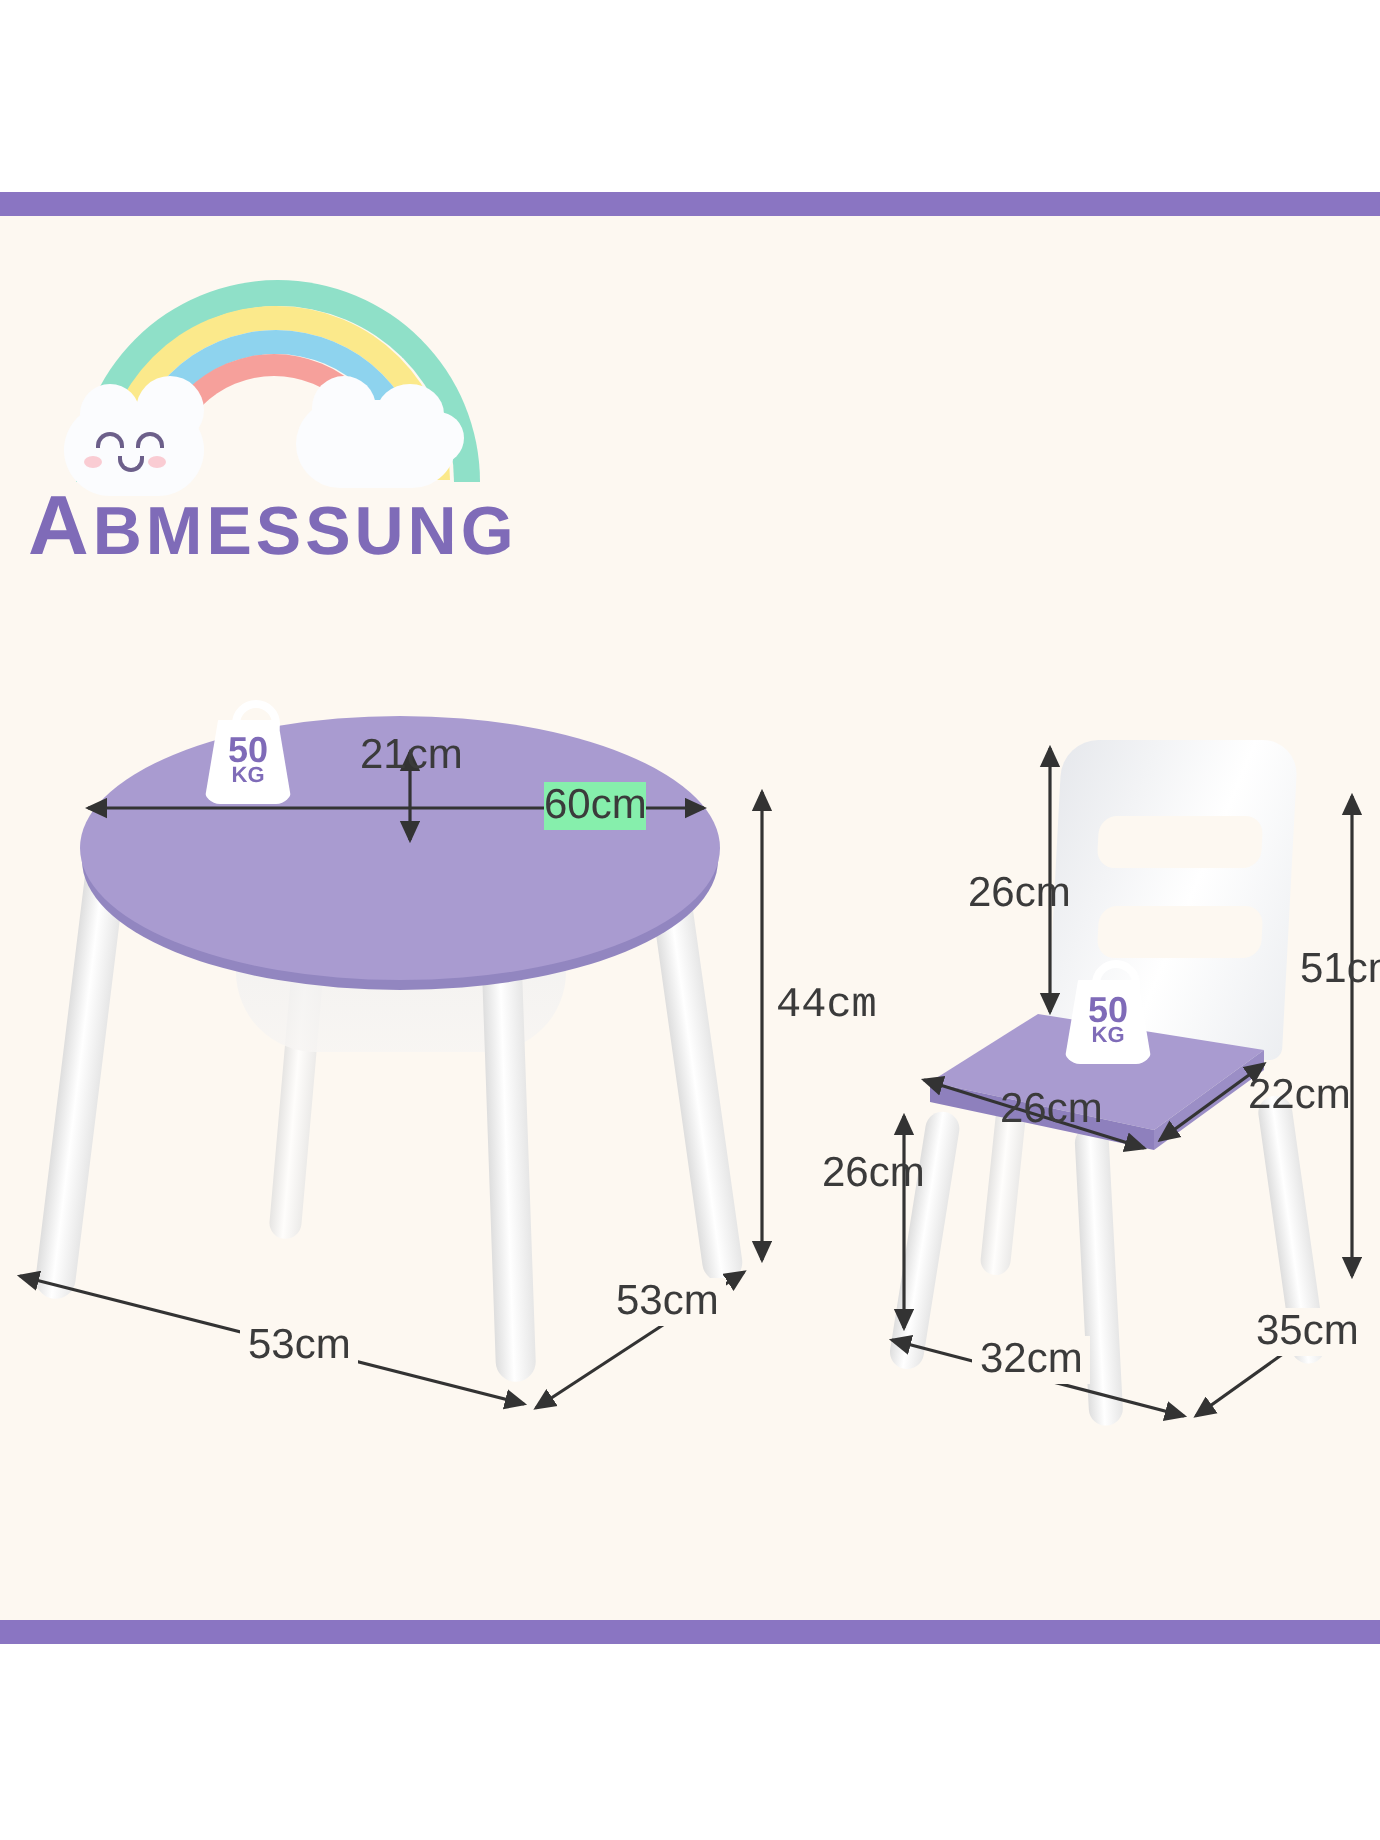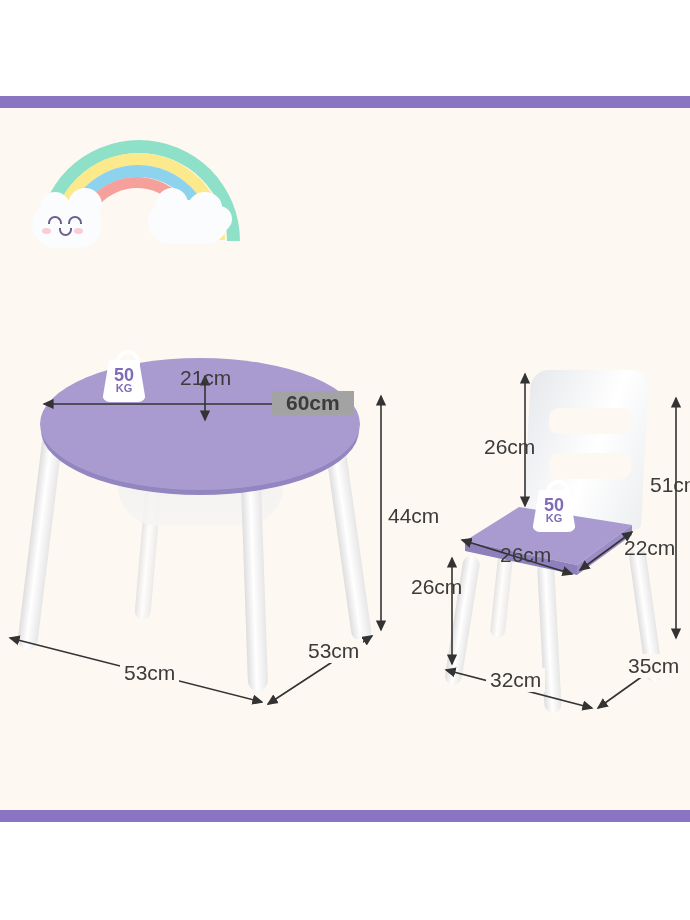--- a/index.html
+++ b/index.html
@@ -98,20 +98,21 @@
       <div class="blush blush-l"></div>
       <div class="blush blush-r"></div>
       <div class="smile"></div>
 
       <div class="cloud cl-right-b1"></div>
       <div class="cloud cl-right-b2"></div>
       <div class="cloud cl-right-b3"></div>
       <div class="cloud cl-right"></div>
     </div>
 
+    <div class="title"><span class="cap">A</span><span>BMESSUNG</span></div>
 
     <div class="tbl-top-rim"></div>
     <div class="leg t-leg-mid"></div>
     <div class="basket"></div>
     <div class="leg t-leg1"></div>
     <div class="leg t-leg2"></div>
     <div class="leg t-leg3"></div>
     <div class="tbl-top"></div>
 
     <div class="leg c-leg4"></div>
@@ -160,22 +161,22 @@
 
         <line x1="452" y1="450" x2="452" y2="556" marker-start="url(#ahs)" marker-end="url(#ah)"></line>
 
         <line x1="446" y1="562" x2="592" y2="600" marker-start="url(#ahs)" marker-end="url(#ah)"></line>
 
         <line x1="598" y1="600" x2="668" y2="550" marker-start="url(#ahs)" marker-end="url(#ah)"></line>
       </g>
     </svg>
 
     <div class="lbl" style="left:180px;top:258px;">21cm</div>
-    <div class="lbl" style="left:272px;top:283px;background:#a3a3a3;padding:0 14px;font-weight:bold;">60cm</div>
-    <div class="lbl" style="left:388px;top:396px;">44cm</div>
+    <div class="lbl" style="left:272px;top:283px;background:#86efac;padding:0 0;">60cm</div>
+    <div class="lbl" style="left:388px;top:384px;font-family:Liberation Mono, monospace;">44cm</div>
     <div class="lbl" style="left:120px;top:553px;background:#fdf8f1;padding:0 4px;">53cm</div>
     <div class="lbl" style="left:304px;top:531px;background:#fdf8f1;padding:0 4px;">53cm</div>
 
     <div class="lbl" style="left:484px;top:327px;">26cm</div>
     <div class="lbl" style="left:650px;top:365px;">51cm</div>
     <div class="lbl" style="left:500px;top:435px;background:transparent;">26cm</div>
     <div class="lbl" style="left:624px;top:428px;">22cm</div>
     <div class="lbl" style="left:411px;top:467px;">26cm</div>
     <div class="lbl" style="left:486px;top:560px;background:#fdf8f1;padding:0 4px;">32cm</div>
     <div class="lbl" style="left:625px;top:546px;background:#fdf8f1;padding:0 3px;">35cm</div>

